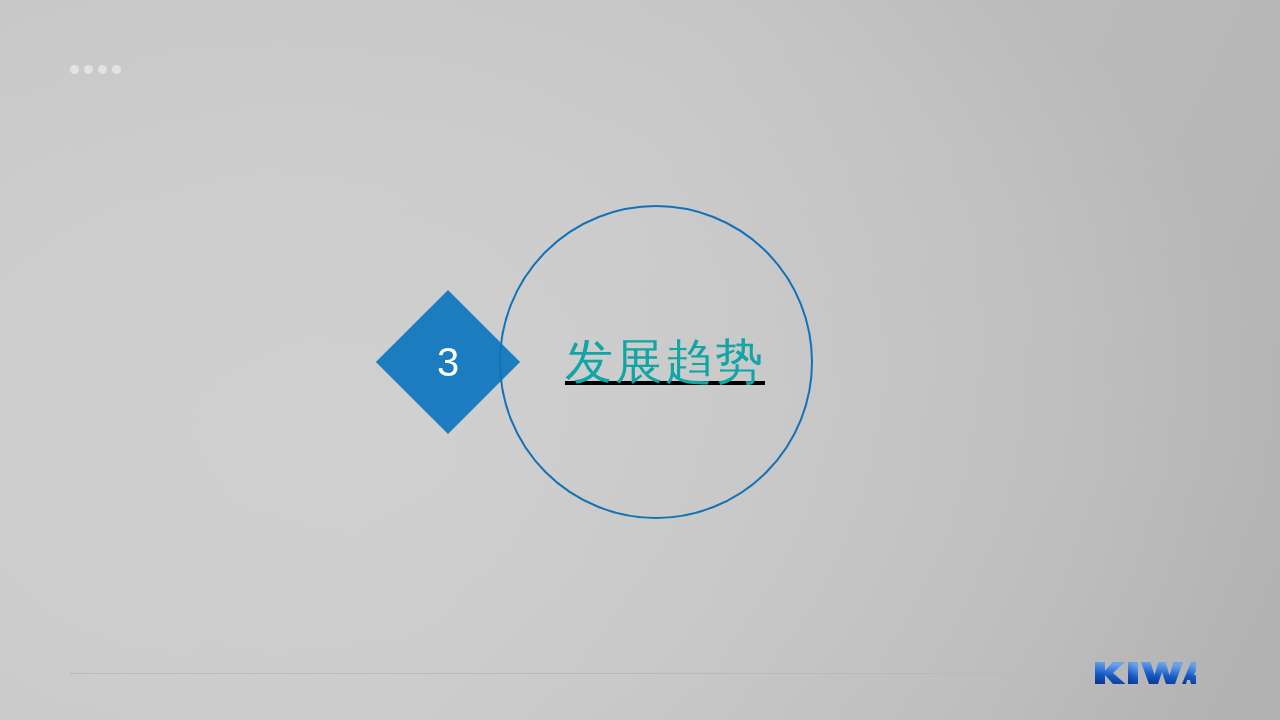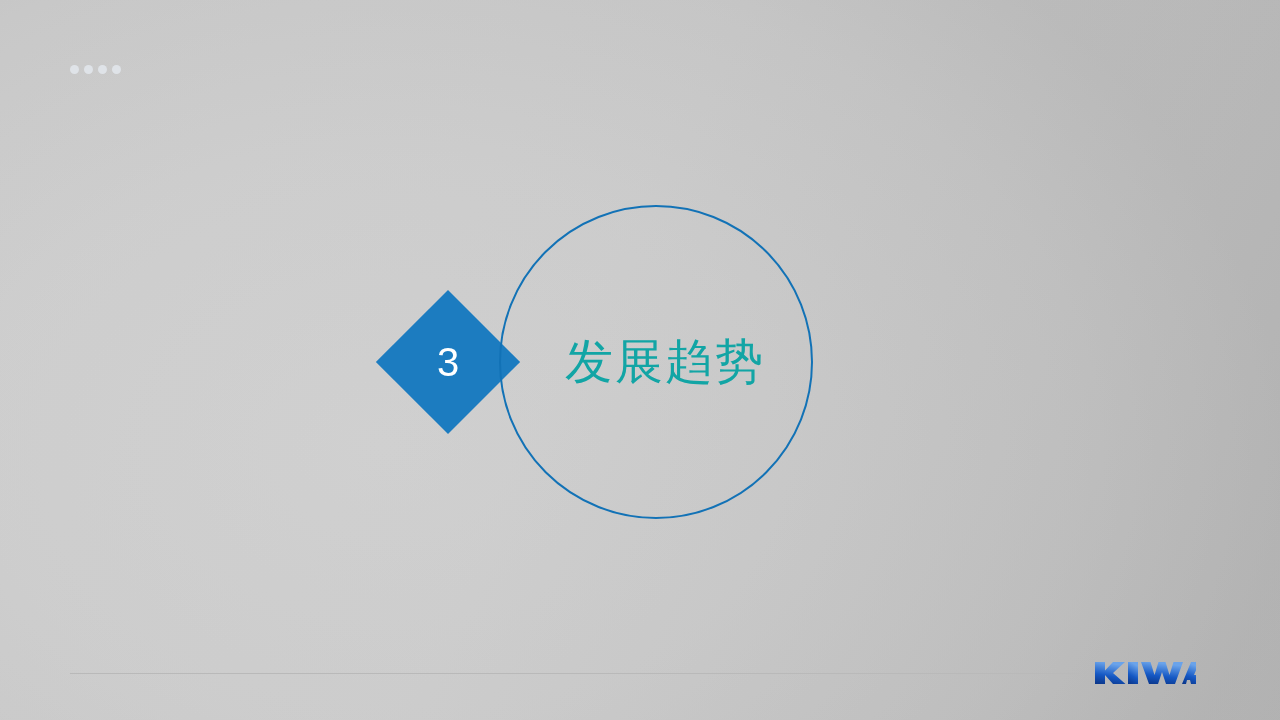--- a/index.html
+++ b/index.html
@@ -93,20 +93,21 @@
   .ring-title {
     position: absolute;
     left: 499px;
     top: 205px;
     width: 314px;
     height: 314px;
     display: flex;
     align-items: center;
     justify-content: center;
     z-index: 4;
+    text-decoration: underline;
   }
   .ring-title span {
     color: #12a5a5;
     font-size: 48px;
     letter-spacing: 2px;
     line-height: 1;
     padding-left: 18px;
     font-weight: 400;
   }
 

